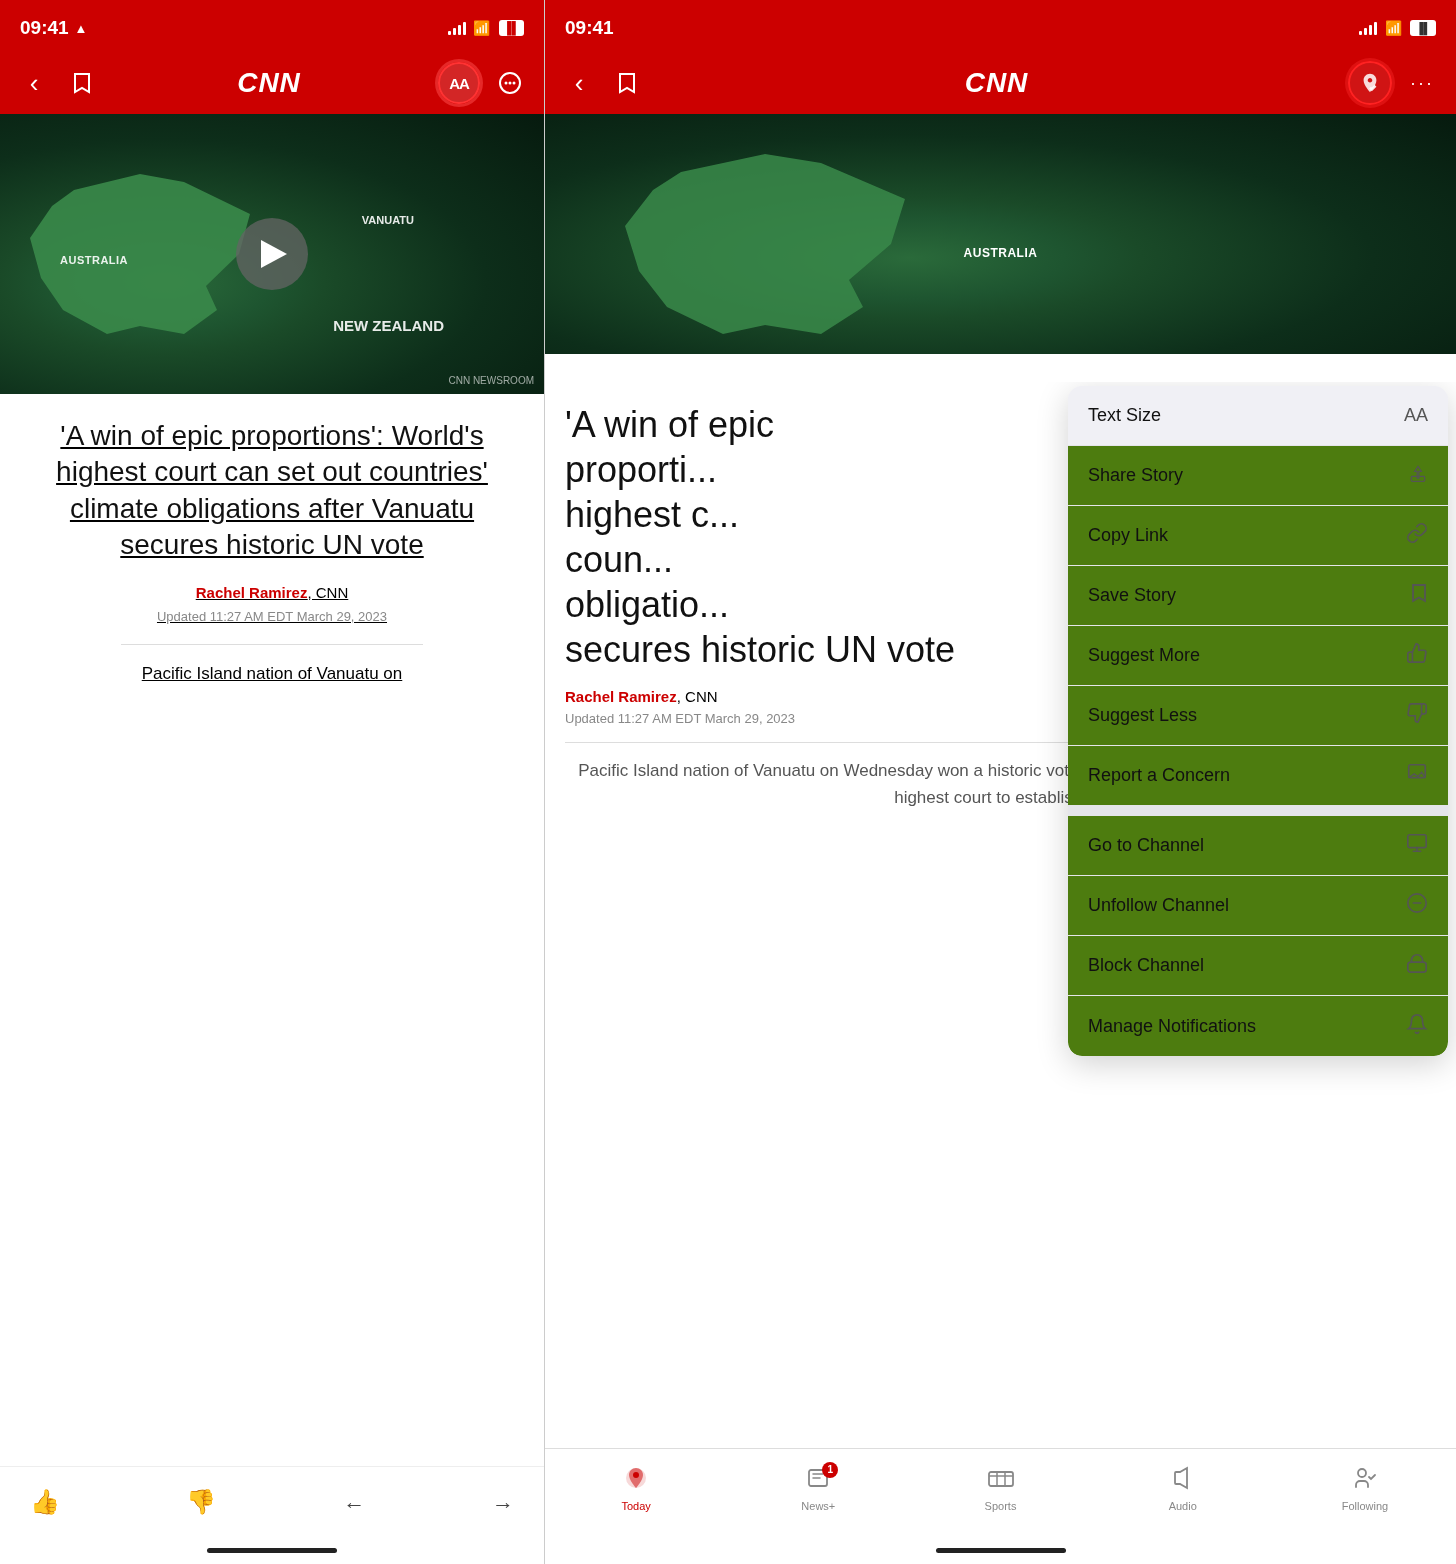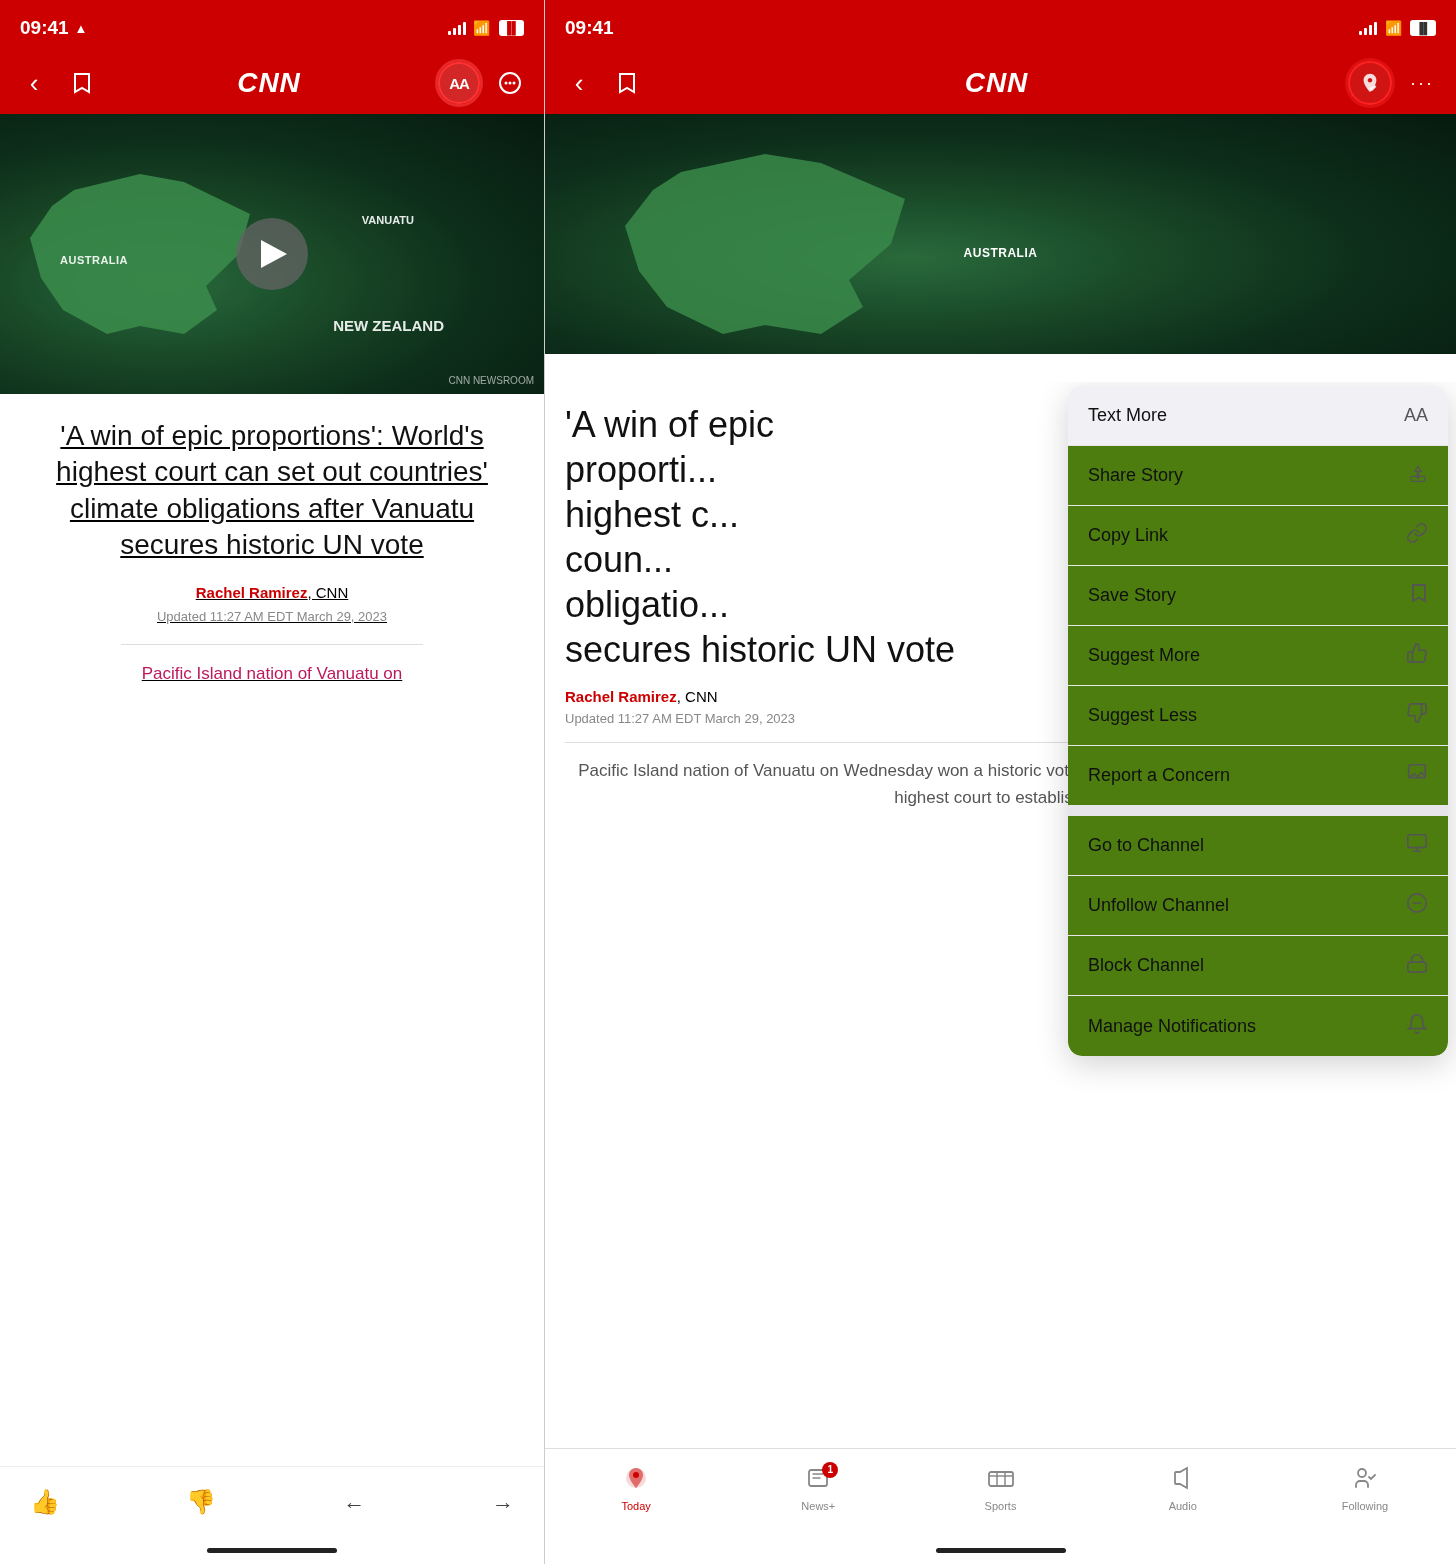--- a/index.html
+++ b/index.html
@@ -229,21 +229,21 @@
       margin-bottom: 20px;
     }
     .article-divider {
       border: none;
       border-top: 1px solid #ddd;
       margin: 0 auto 16px;
       width: 60%;
     }
     .article-preview {
       font-size: 17px;
-      color: #be185d;
+      color: #000000;
       text-align: center;
       line-height: 1.5;
     }
 
     
     .bottom-toolbar {
       display: flex;
       align-items: center;
       justify-content: space-between;
       padding: 14px 30px;
@@ -602,21 +602,21 @@
         <span class="author">Rachel Ramirez</span><span>, CNN</span>
       </div>
       <div class="right-article-date">Updated 11:27 AM EDT March 29, 2023</div>
       <hr class="right-article-divider">
       <div class="right-article-preview">Pacific Island nation of Vanuatu on Wednesday won a historic vote at the United Nations that calls on the world's highest court to establish for</div>
     </div>
 
     <div class="dropdown-menu">
 
       <div class="menu-item menu-item-textsize">
-        <span class="textsize-label">Text More</span>
+        <span class="textsize-label">Text Size</span>
         <span class="textsize-aa">AA</span>
       </div>
 
       <div class="menu-item">
         <span class="menu-item-label">Share Story</span>
         <span class="menu-item-icon">
           <svg width="20" height="22" viewBox="0 0 24 24" fill="none">
               <path d="M8 10l4-6 4 6h-3v8h-2v-8H8z" stroke="#555" stroke-width="1.5" fill="none"></path>
               <rect x="4" y="16" width="16" height="6" rx="1" stroke="#555" stroke-width="1.5" fill="none"></rect>
             </svg>

